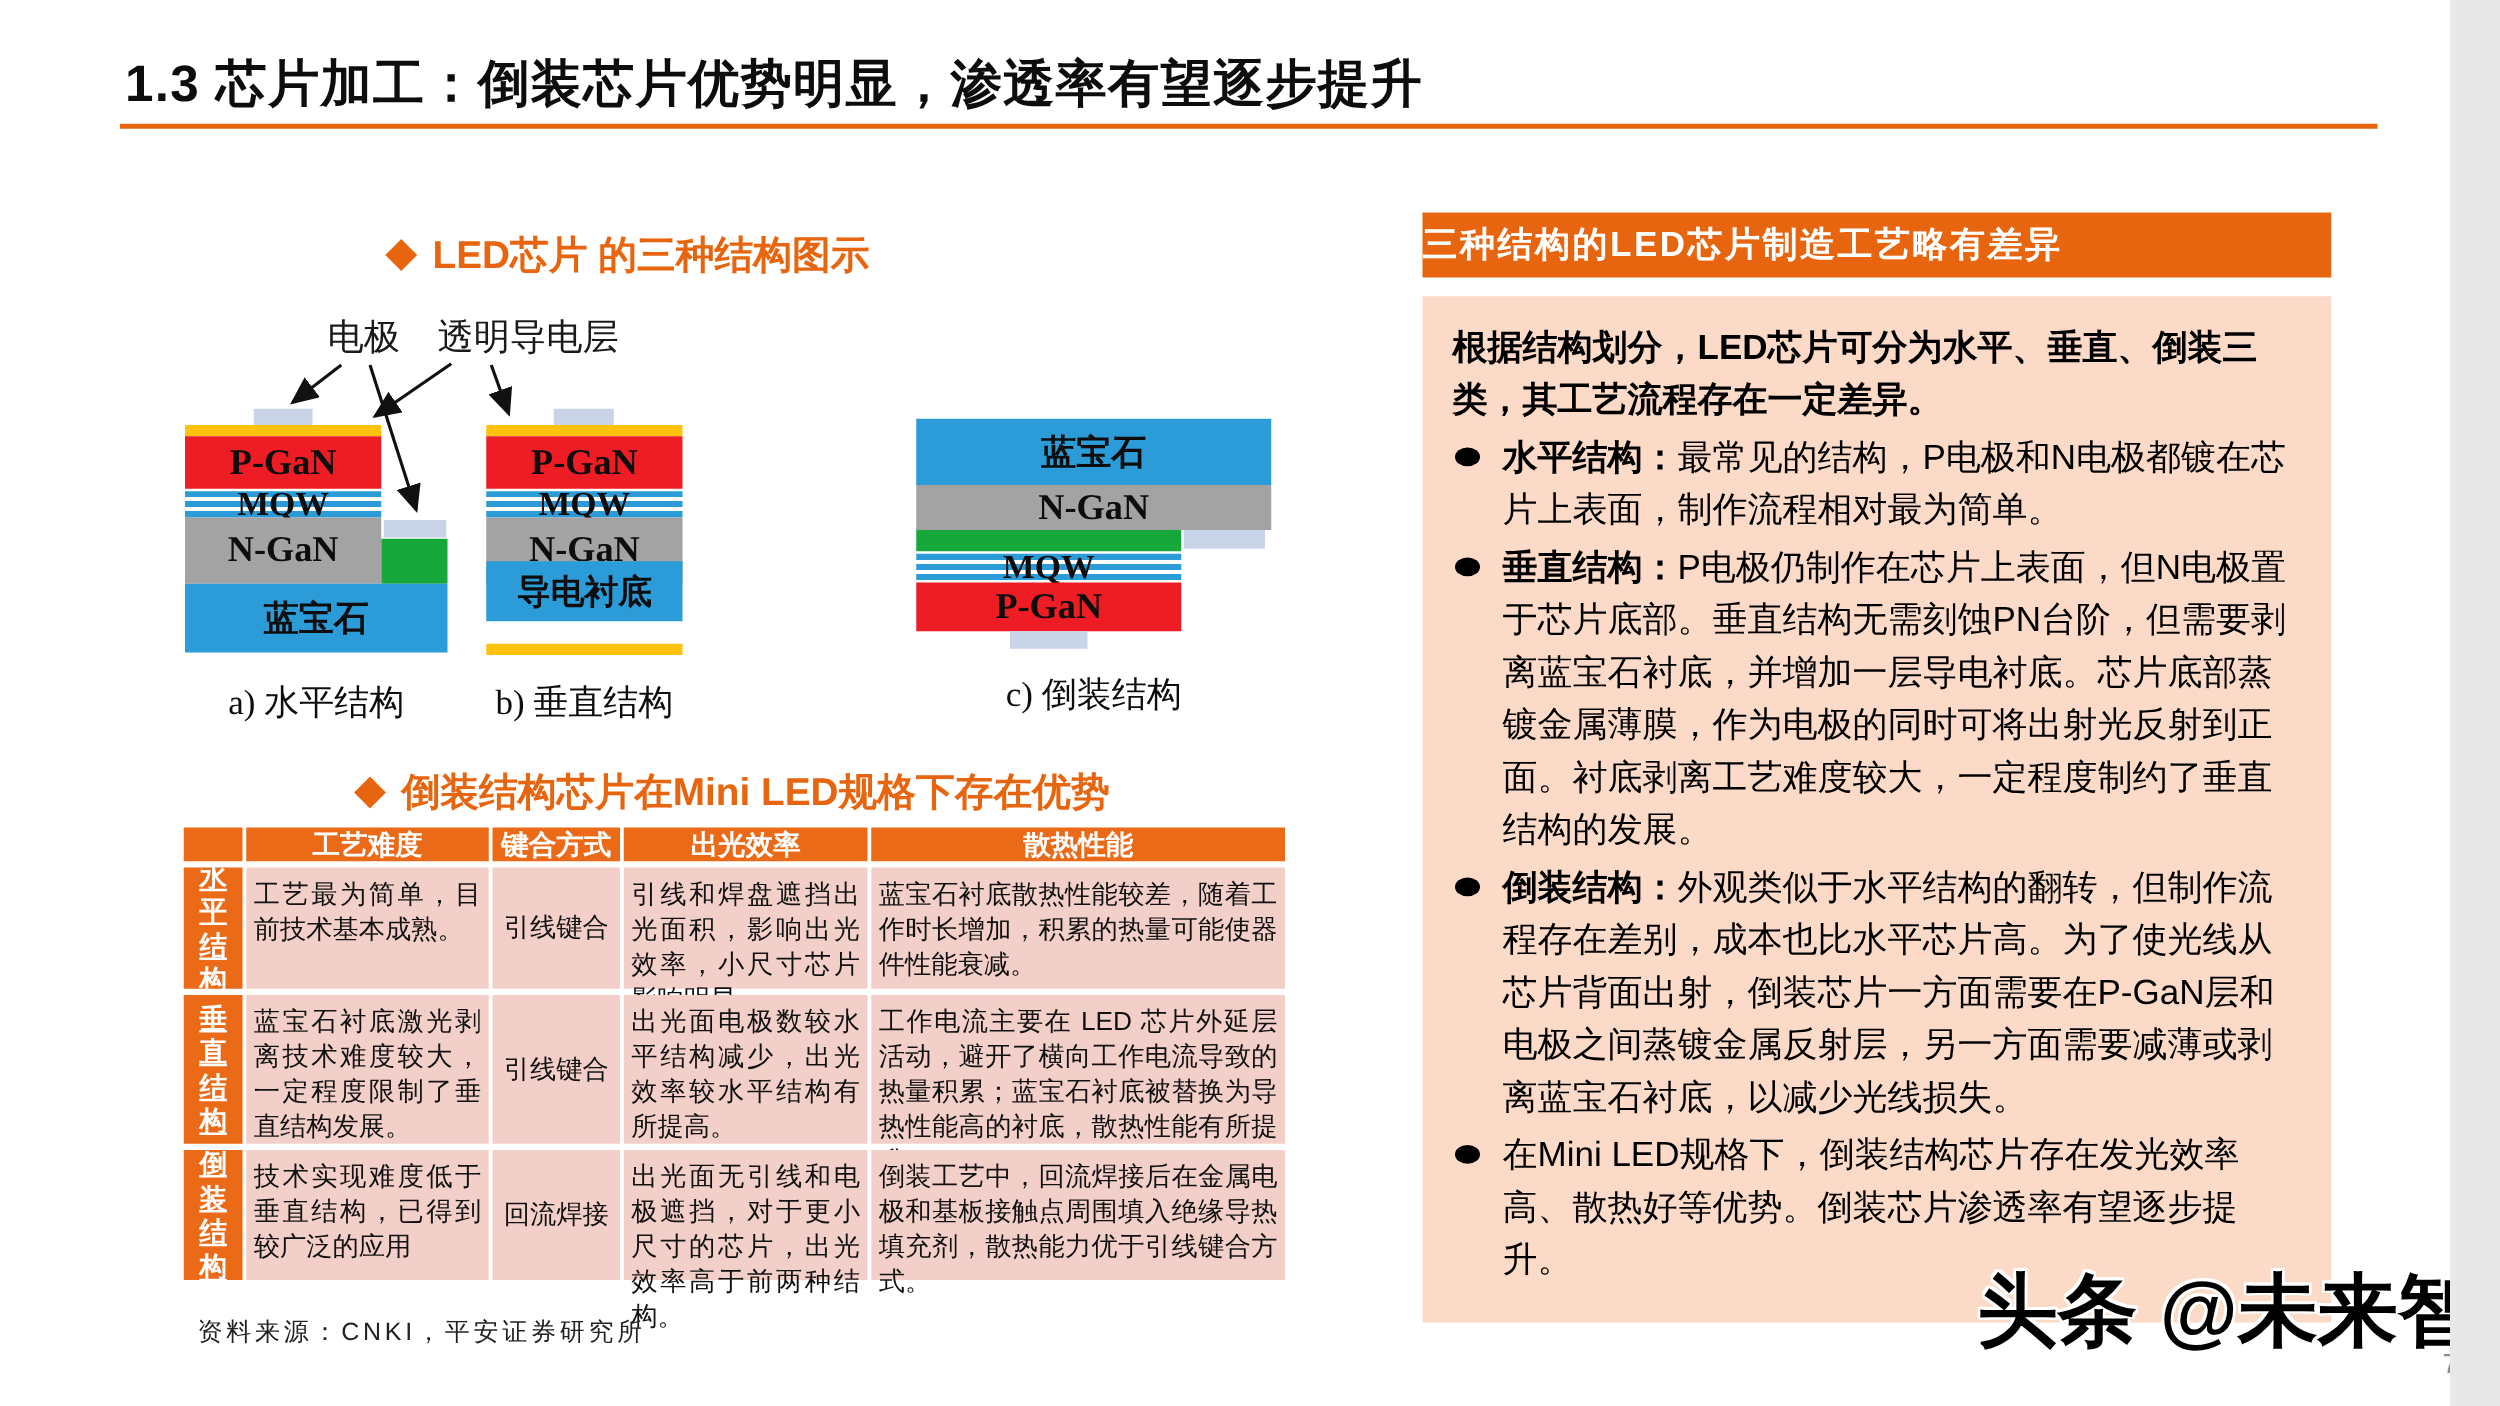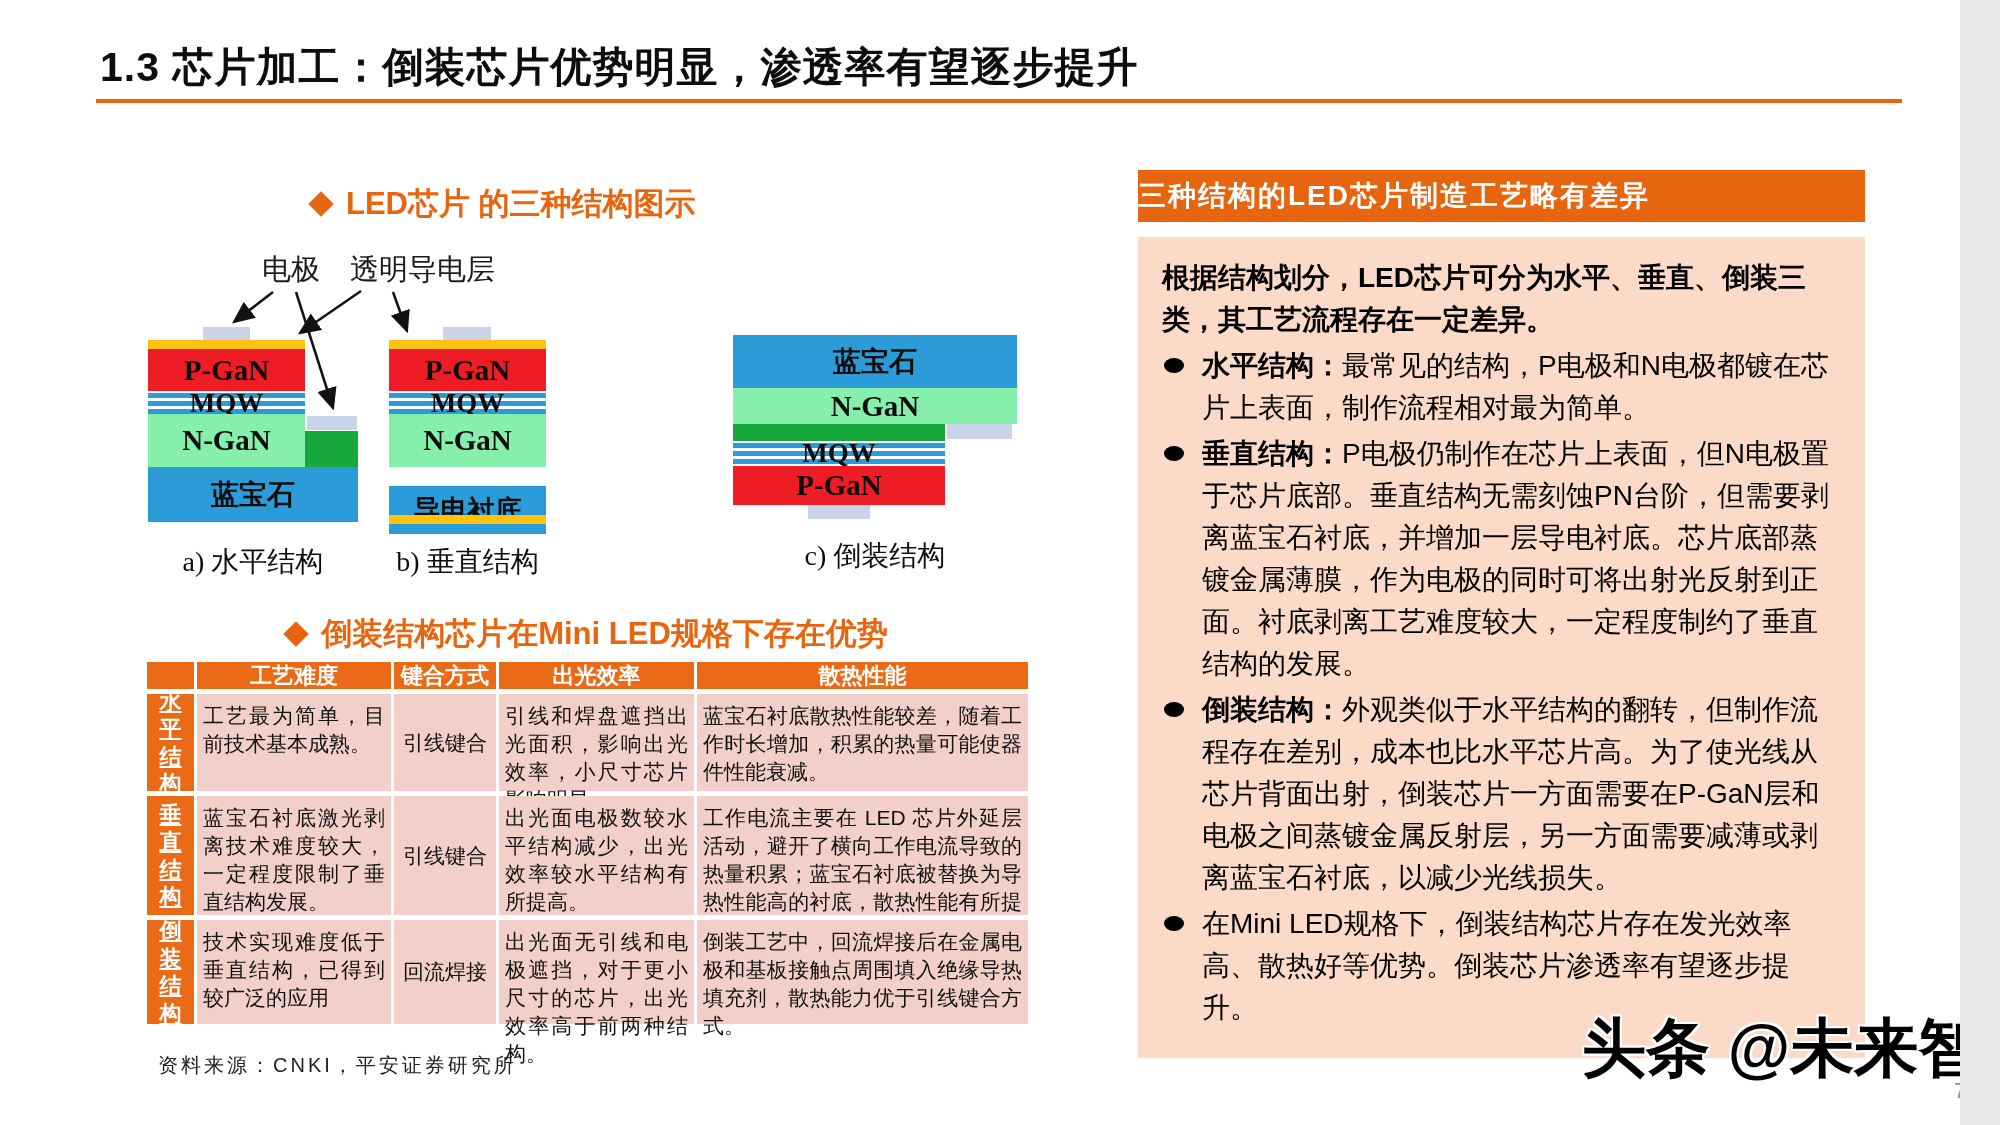--- a/index.html
+++ b/index.html
@@ -13,21 +13,21 @@
   .diamond{width:18px;height:18px;background:#E8650F;transform:rotate(45deg);flex:0 0 auto;}
   .h1pos{left:312px;top:183px;}
   .h2pos{left:147px;top:613px;width:881px;justify-content:center;}
   
   .diag-labels{position:absolute;left:262px;top:250px;display:flex;gap:30px;font-size:29px;color:#1a1a1a;}
   .arrows{position:absolute;left:0;top:0;}
   
   .lyr{position:absolute;display:flex;align-items:center;justify-content:center;
        font-family:"Liberation Serif",serif;font-weight:bold;color:#0d0d0d;overflow:visible;white-space:nowrap;}
   .red{background:#EE1C25;}
-  .green{background:#86efac;}
+  .green{background:#a3a3a3;}
   .blue{background:#2B9CD8;}
   .yellow{background:#FFC20E;}
   .greenfill{position:absolute;background:#17A83B;}
   .pad{position:absolute;background:#C9D4E9;}
   .mqw{background:linear-gradient(to bottom,#2B9CD8 0 5px,#ffffff 5px 8px,#2B9CD8 8px 13px,#ffffff 13px 16px,#2B9CD8 16px 21px);}
   .cap{position:absolute;text-align:center;font-size:28px;color:#0d0d0d;font-family:"Liberation Serif",serif;}
   
   .cmp-table{position:absolute;left:147px;top:662px;display:grid;
              grid-template-columns:47px 194px 102px 195px 331px;
              grid-template-rows:27px 97px 119px 104px;gap:5px 3px;}
@@ -92,21 +92,21 @@
     <div class="lyr blue" style="left:148px;top:467px;width:210px;height:55px;font-size:28px">蓝宝石</div>
     <div class="cap" style="left:148px;top:543px;width:210px">a) 水平结构</div>
   </div>
 
   <div>
     <div class="pad" style="left:443px;top:327px;width:48px;height:14px"></div>
     <div class="lyr yellow" style="left:389px;top:340px;width:157px;height:9px"></div>
     <div class="lyr red" style="left:389px;top:349px;width:157px;height:42px;font-size:29px">P-GaN</div>
     <div class="lyr mqw" style="left:389px;top:393px;width:157px;height:21px;font-size:27px">MQW</div>
     <div class="lyr green" style="left:389px;top:414px;width:157px;height:53px;font-size:29px">N-GaN</div>
-    <div class="lyr blue" style="left:389px;top:486px;width:157px;height:48px;font-size:27px">导电衬底</div>
+    <div class="lyr blue" style="left:389px;top:449px;width:157px;height:48px;font-size:27px">导电衬底</div>
     <div class="lyr yellow" style="left:389px;top:515px;width:157px;height:9px"></div>
     <div class="cap" style="left:389px;top:543px;width:157px">b) 垂直结构</div>
   </div>
 
   <div>
     <div class="lyr blue" style="left:733px;top:335px;width:284px;height:53px;font-size:28px">蓝宝石</div>
     <div class="pad" style="left:947px;top:424px;width:65px;height:15px"></div>
     <div class="greenfill" style="left:733px;top:422px;width:212px;height:19px"></div>
     <div class="lyr green" style="left:733px;top:388px;width:284px;height:36px;font-size:29px">N-GaN</div>
     <div class="lyr mqw" style="left:733px;top:443px;width:212px;height:21px;font-size:27px">MQW</div>

